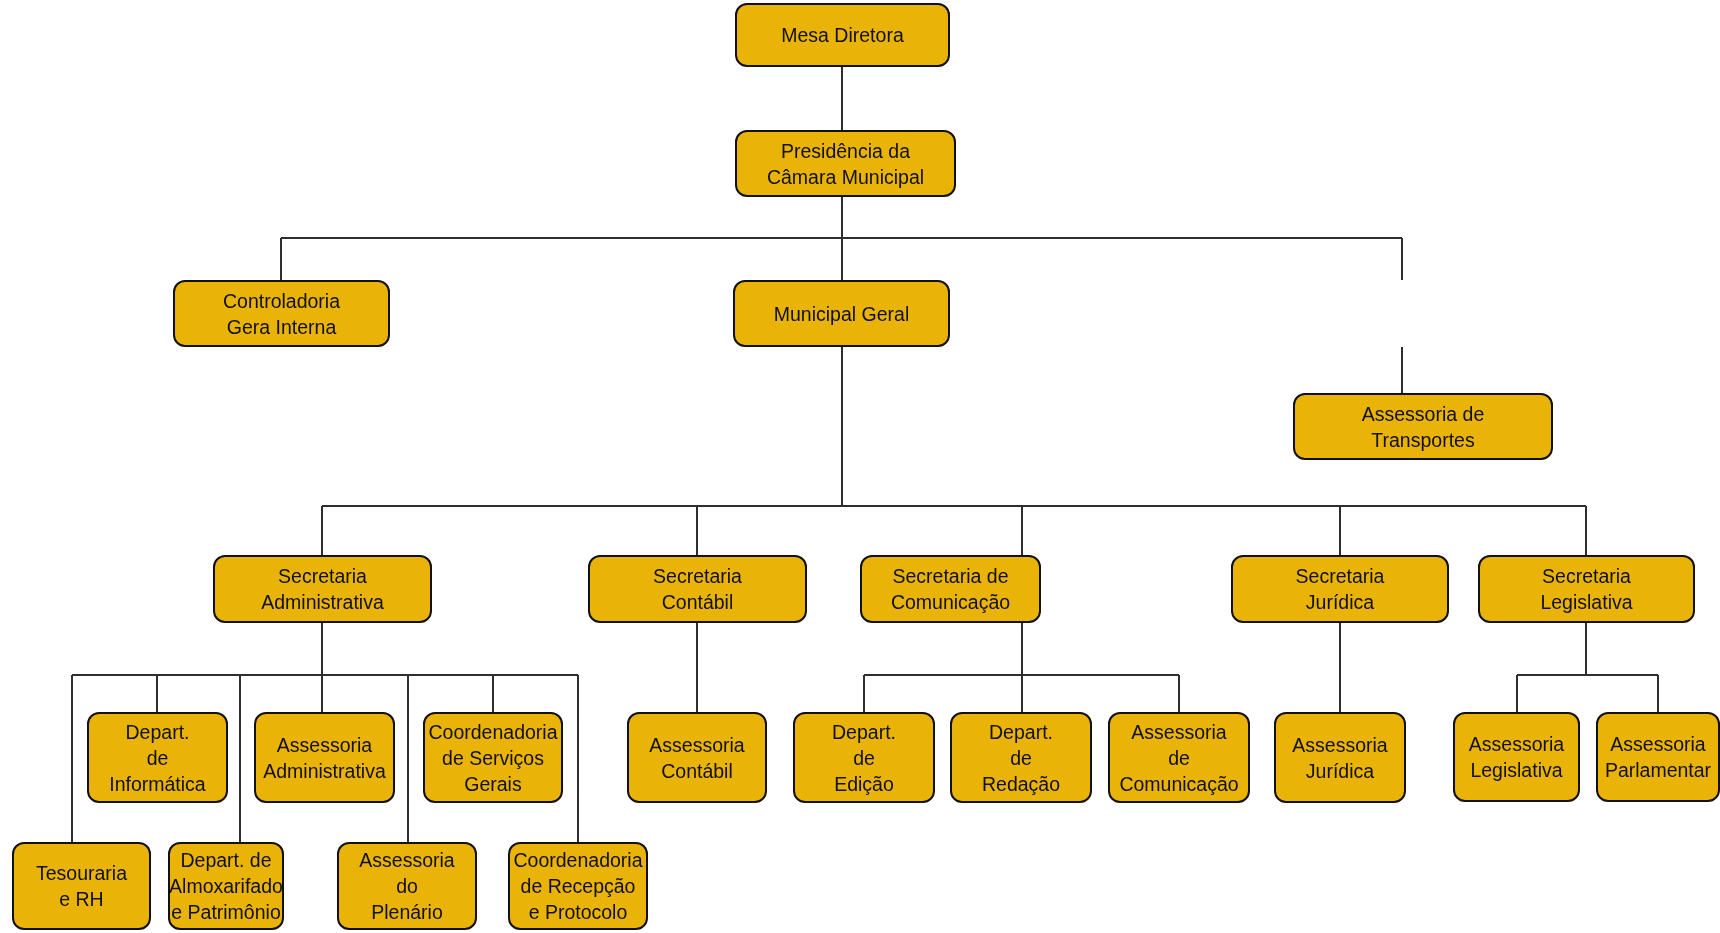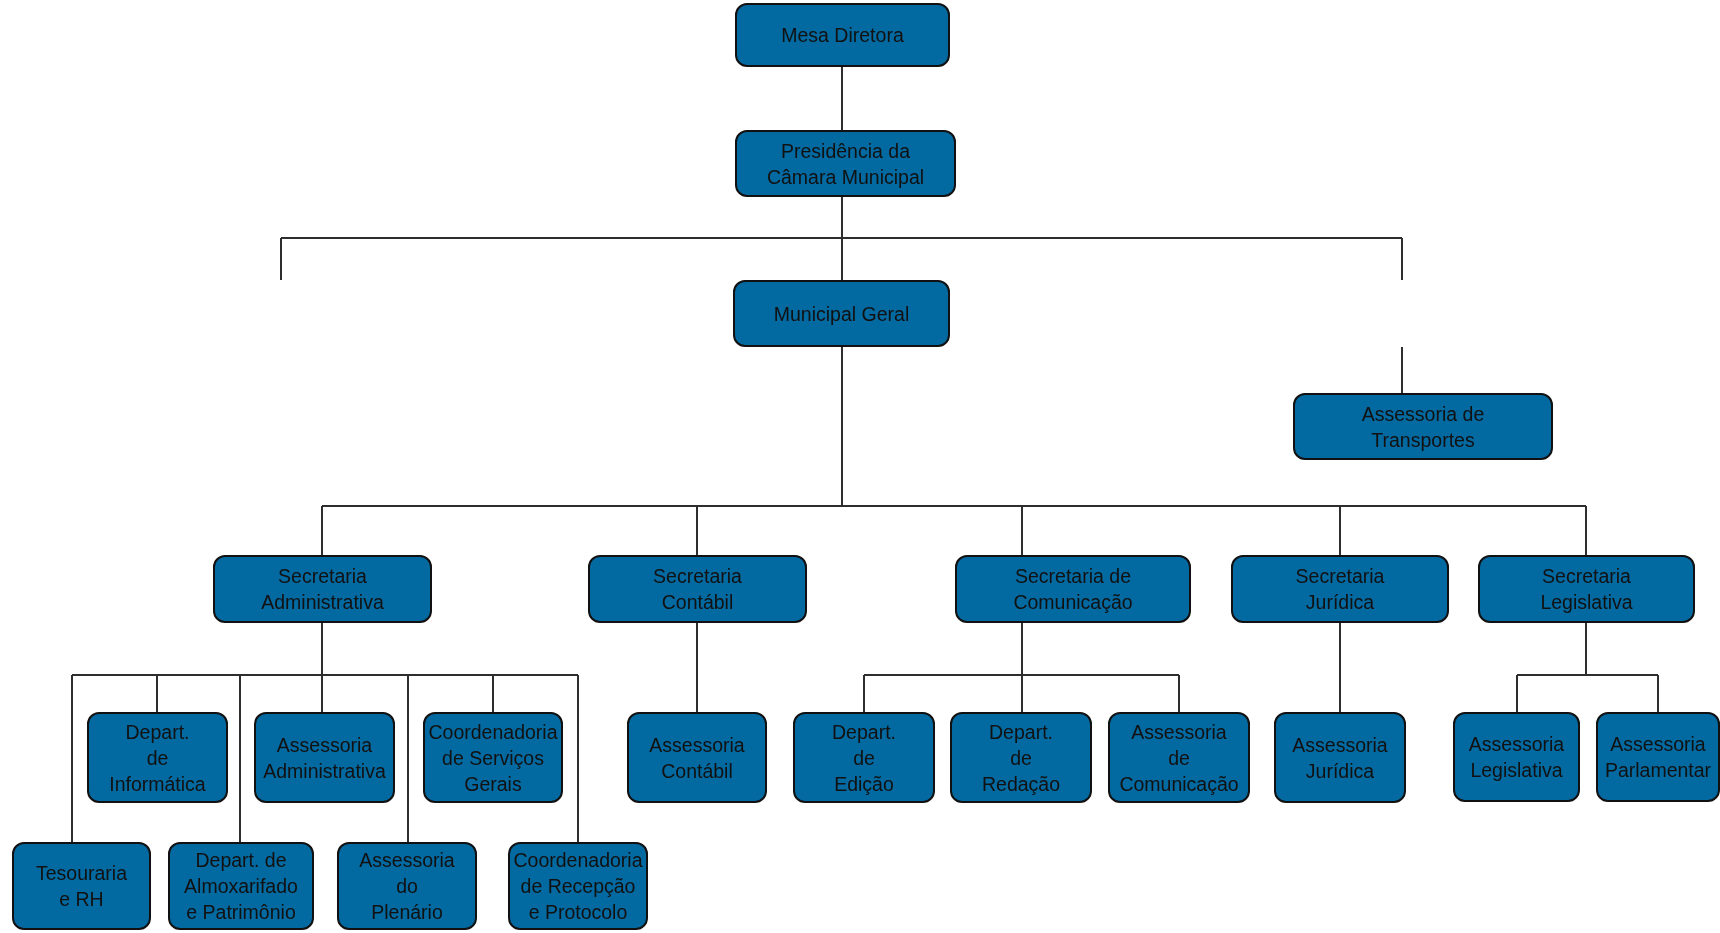--- a/index.html
+++ b/index.html
@@ -18,21 +18,21 @@
   .connectors {
     position: absolute;
     left: 0;
     top: 0;
     width: 1720px;
     height: 933px;
   }
   .node {
     position: absolute;
     box-sizing: border-box;
-    background: #0369a1;
+    background: #eab308;
     border: 2.5px solid #111111;
     border-radius: 12px;
     display: flex;
     align-items: center;
     justify-content: center;
     text-align: center;
     z-index: 2;
   }
   .node .lbl {
     white-space: pre-line;
@@ -95,20 +95,24 @@
 
   <div class="node" style="left:735px;top:3px;width:215px;height:64px">
     <span class="lbl">Mesa Diretora</span>
   </div>
 
   <div class="node" style="left:735px;top:130px;width:221px;height:67px">
     <span class="lbl">Presidência da
 Câmara Municipal</span>
   </div>
 
+  <div class="node" style="left:173px;top:280px;width:217px;height:67px">
+    <span class="lbl">Controladoria
+Gera Interna</span>
+  </div>
 
   <div class="node" style="left:733px;top:280px;width:217px;height:67px">
     <span class="lbl">Municipal Geral</span>
   </div>
 
 
   <div class="node" style="left:1293px;top:393px;width:260px;height:67px">
     <span class="lbl">Assessoria de
 Transportes</span>
   </div>
@@ -116,21 +120,21 @@
   <div class="node" style="left:213px;top:555px;width:219px;height:68px">
     <span class="lbl">Secretaria
 Administrativa</span>
   </div>
 
   <div class="node" style="left:588px;top:555px;width:219px;height:68px">
     <span class="lbl">Secretaria
 Contábil</span>
   </div>
 
-  <div class="node" style="left:955px;top:555px;width:236px;height:68px">
+  <div class="node" style="left:860px;top:555px;width:181px;height:68px">
     <span class="lbl">Secretaria de
 Comunicação</span>
   </div>
 
   <div class="node" style="left:1231px;top:555px;width:218px;height:68px">
     <span class="lbl">Secretaria
 Jurídica</span>
   </div>
 
   <div class="node" style="left:1478px;top:555px;width:217px;height:68px">
@@ -153,21 +157,21 @@
     <span class="lbl">Coordenadoria
 de Serviços
 Gerais</span>
   </div>
 
   <div class="node" style="left:12px;top:842px;width:139px;height:88px">
     <span class="lbl">Tesouraria
 e RH</span>
   </div>
 
-  <div class="node" style="left:168px;top:842px;width:146px;height:88px">
+  <div class="node" style="left:168px;top:842px;width:116px;height:88px">
     <span class="lbl">Depart. de
 Almoxarifado
 e Patrimônio</span>
   </div>
 
   <div class="node" style="left:337px;top:842px;width:140px;height:88px">
     <span class="lbl">Assessoria
 do
 Plenário</span>
   </div>

